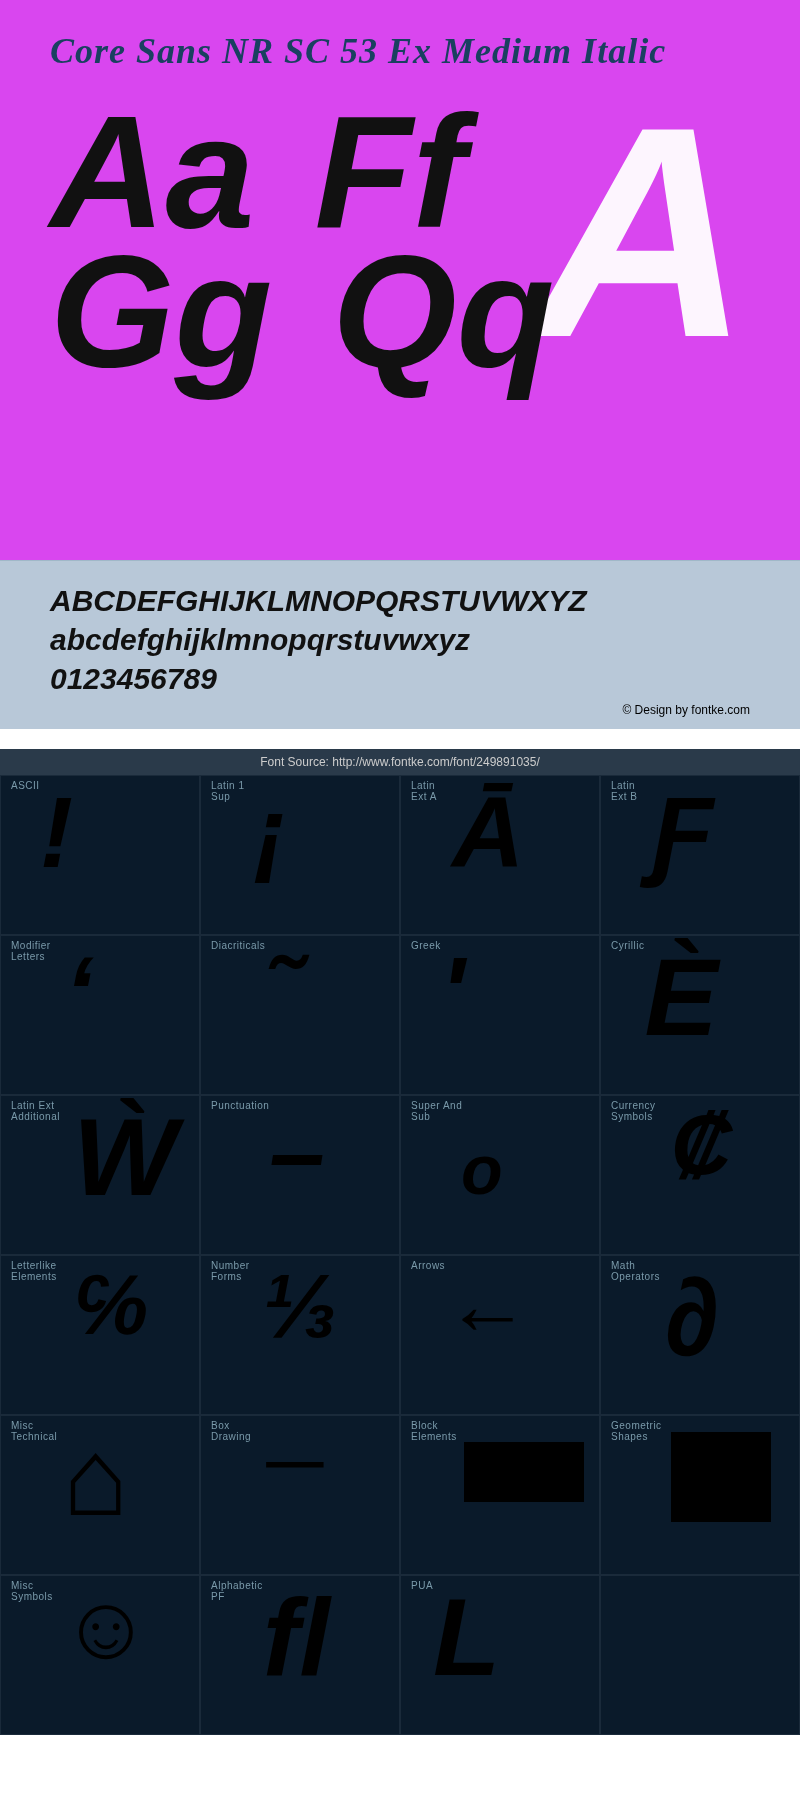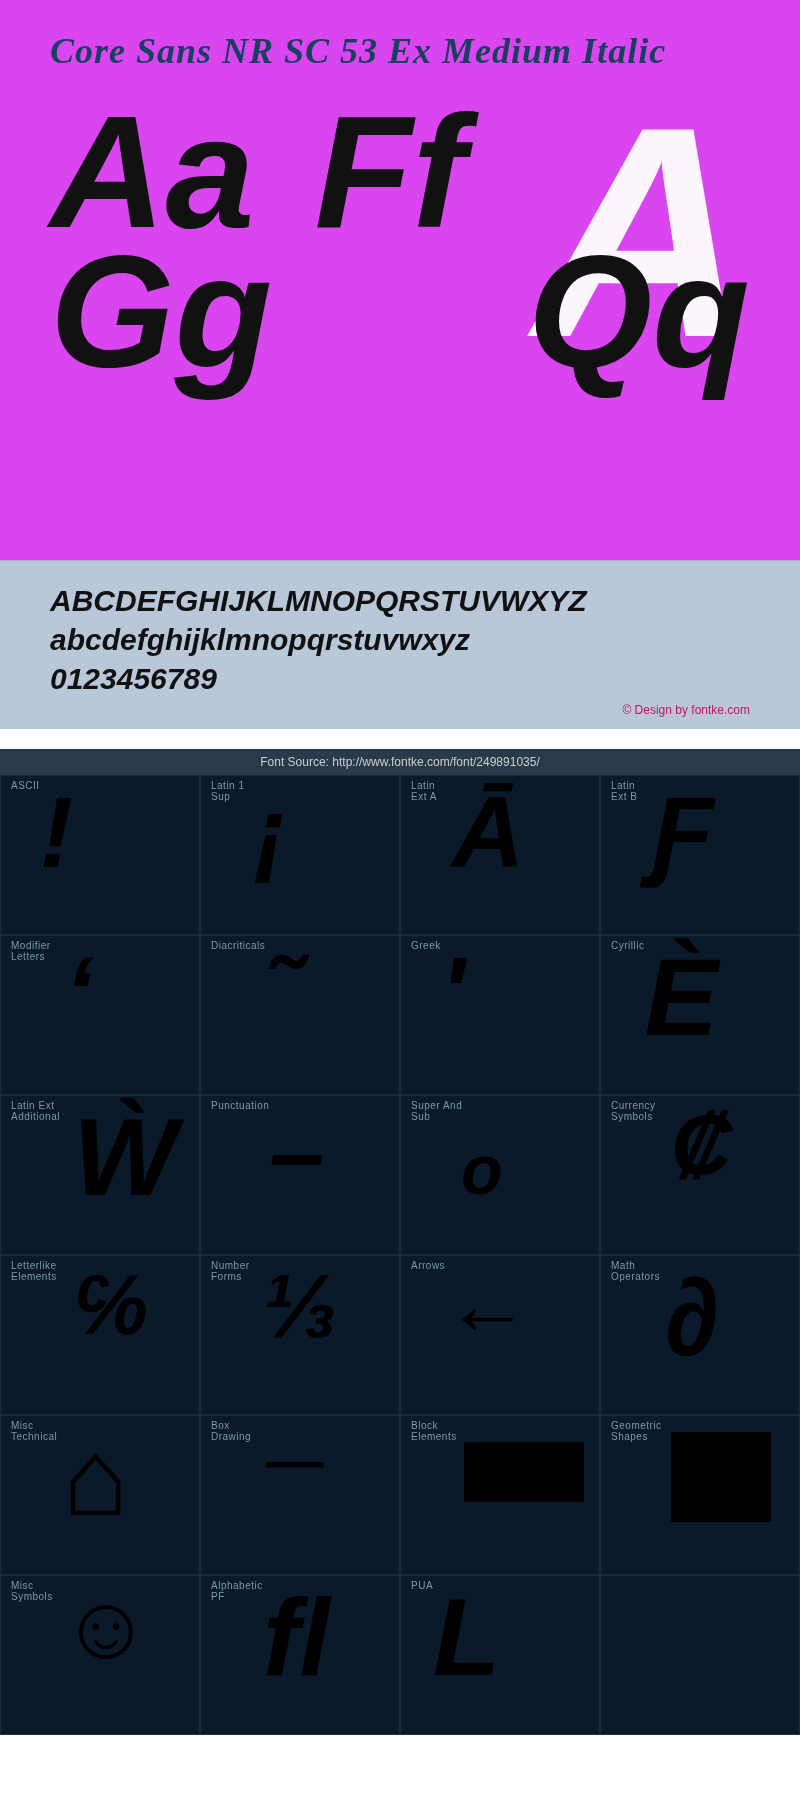--- a/index.html
+++ b/index.html
@@ -51,21 +51,20 @@
       font-style: italic;
       color: #fff;
       line-height: 1;
       opacity: 0.95;
     }
     .hero-letters-row2 {
       display: flex;
       align-items: flex-end;
       position: relative;
       margin-top: -20px;
-      justify-content: space-between;
     }
     .hero-letter-gg {
       font-size: 160px;
       font-weight: 900;
       font-style: italic;
       color: #111;
       line-height: 1;
       margin-right: 60px;
     }
     .hero-letter-qq {
@@ -86,21 +85,21 @@
       font-size: 30px;
       font-weight: 900;
       font-style: italic;
       color: #111;
       line-height: 1.3;
       letter-spacing: 0px;
     }
     .copyright-line {
       text-align: right;
       font-size: 12px;
-      color: #be185d;
+      color: #000000;
       padding: 5px 0 2px 0;
       font-style: normal;
     }
 
     
     .source-bar {
       background: #2a3a4a;
       color: #ccc;
       text-align: center;
       font-size: 12px;

